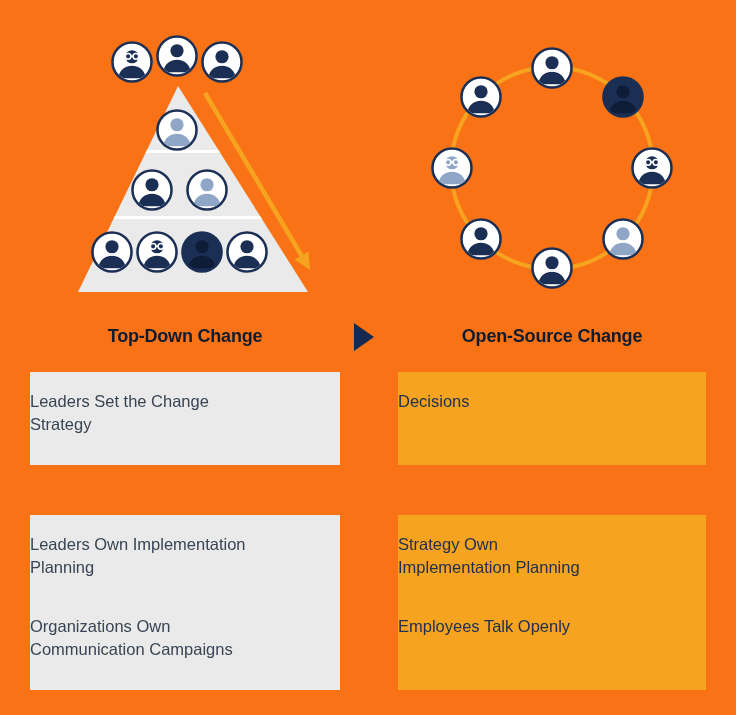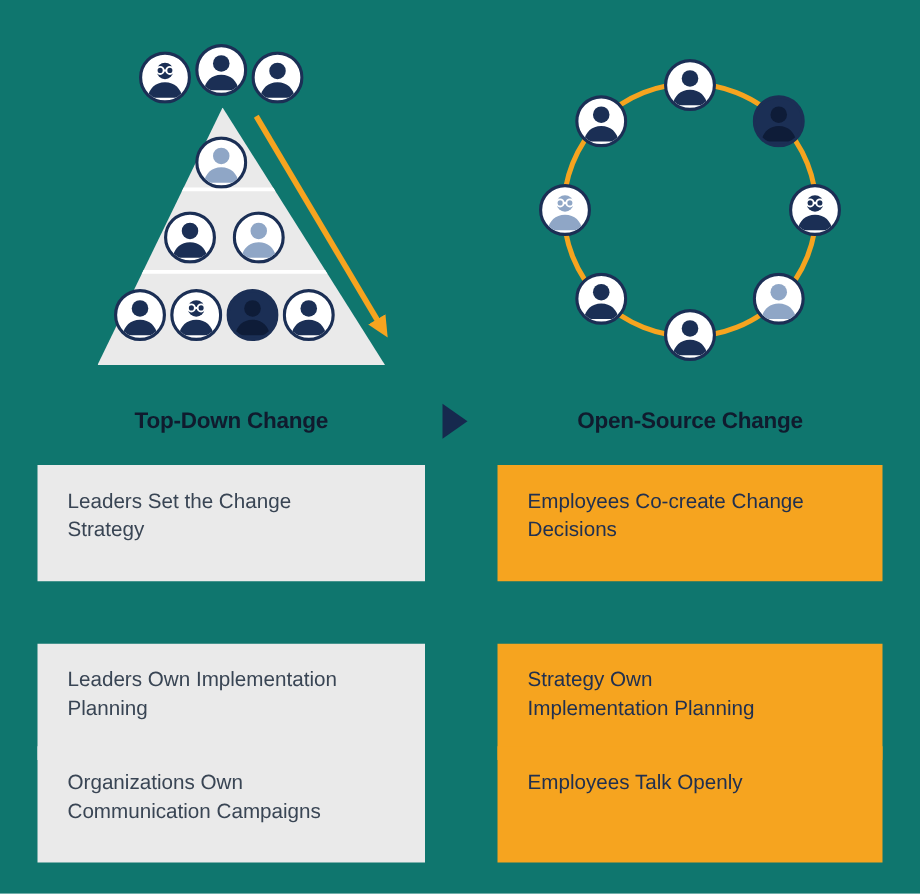--- a/index.html
+++ b/index.html
@@ -1,18 +1,18 @@
 <!DOCTYPE html>
 <html><head>
 <meta charset="utf-8">
 <style>
   *{margin:0;padding:0;box-sizing:border-box}
   html,body{background:#fff}
   body{font-family:"Liberation Sans",sans-serif;-webkit-font-smoothing:antialiased}
-  .canvas{position:relative;width:736px;height:715px;background:#0f766e;overflow:hidden}
+  .canvas{position:relative;width:736px;height:715px;background:#f97316;overflow:hidden}
 
   
   .group{position:absolute;top:0;height:312px}
   .group.pyramid-area{left:0;width:368px}
   .group.circle-area{left:368px;width:368px}
 
   .pyramid-shape{position:absolute;left:78px;top:86px;width:230px;height:206px;background:#EAEAEA;
     clip-path:polygon(43.5% 0,100% 100%,0 100%)}
   .tier-line{position:absolute;left:0;width:100%;height:3px;background:#fff}
   .tier-line.t1{top:64px}
@@ -33,21 +33,21 @@
   .flow-arrow{position:absolute;left:0;top:0;pointer-events:none}
 
   
   .title{position:absolute;top:326px;font-size:18px;font-weight:700;color:#101B2E;text-align:center;letter-spacing:-0.2px}
   .title.left{left:30px;width:310px}
   .title.right{left:398px;width:308px}
   .transition{position:absolute;left:354px;top:323px;width:0;height:0;
     border-top:14px solid transparent;border-bottom:14px solid transparent;border-left:20px solid #16294E}
 
   
-  .box{position:absolute;width:310px;height:93px;padding:18px 24px;font-size:16.5px;line-height:1.42;color:#39455481}
+  .box{position:absolute;width:310px;height:93px;padding:18px 0;font-size:16.5px;line-height:1.42;color:#39455481}
   .box{color:#394554}
   .box .line{display:block}
   .box.gray{left:30px;background:#EAEAEA}
   .box.orange{left:398px;width:308px;background:#F6A41F;color:#21304F}
   .row1{top:372px}.row2{top:515px}.row3{top:597px}
 </style>
 </head>
 <body>
 
 <svg width="0" height="0" style="position:absolute" aria-hidden="true">
@@ -244,21 +244,20 @@
 
   <div class="title left">Top-Down Change</div>
   <div class="transition"></div>
   <div class="title right">Open-Source Change</div>
 
   <div class="box gray row1">
     <span class="line">Leaders Set the Change</span>
     <span class="line">Strategy</span>
   </div>
   <div class="box orange row1">
-    <span class="line">Employees Co-create Change</span>
     <span class="line">Decisions</span>
   </div>
 
   <div class="box gray row2">
     <span class="line">Leaders Own Implementation</span>
     <span class="line">Planning</span>
   </div>
   <div class="box orange row2">
     <span class="line">Strategy Own</span>
     <span class="line">Implementation Planning</span>

